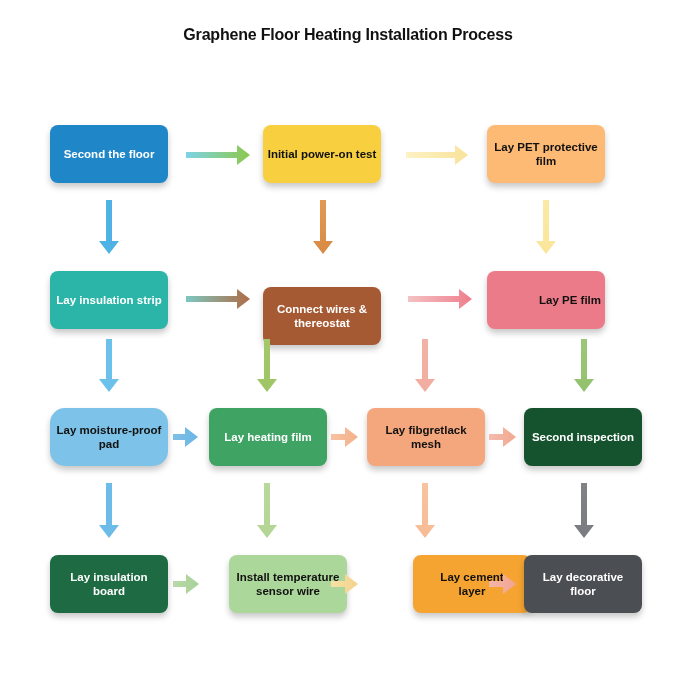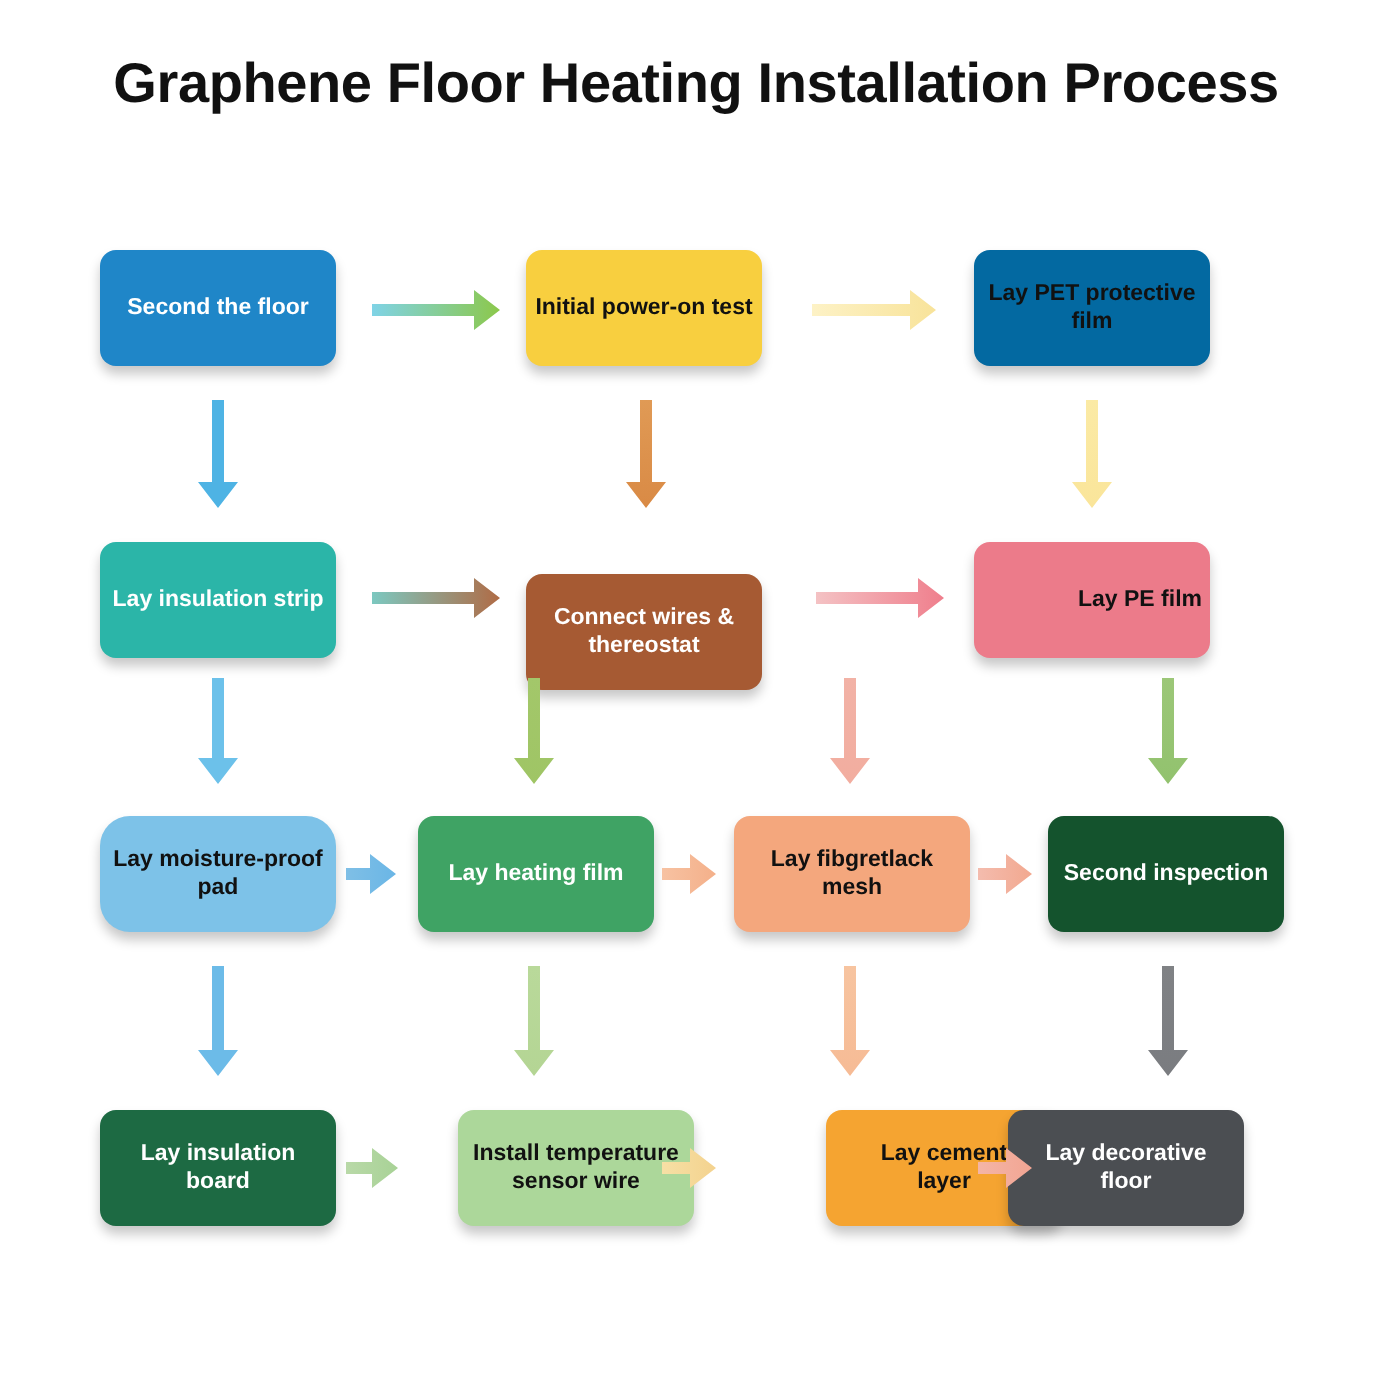--- a/index.html
+++ b/index.html
@@ -13,21 +13,21 @@
       position: relative;
       overflow: hidden;
       font-family: "Liberation Sans", sans-serif;
     }
     .title {
       position: absolute;
       left: 0;
       top: 26px;
       width: 696px;
       text-align: center;
-      font-size: 28px;
+      font-size: 16px;
       font-weight: bold;
       color: #111111;
       letter-spacing: -0.2px;
     }
     .box {
       position: absolute;
       width: 118px;
       height: 58px;
       border-radius: 8px;
       display: flex;
@@ -52,21 +52,21 @@
 <body>
 
 <div class="title">Graphene Floor Heating Installation Process</div>
 
 <div class="box" style="left: 50px; top: 125px; background: rgb(31, 134, 200); color: rgb(255, 255, 255);">
     <span>Second the floor</span>
   </div>
 <div class="box" style="left: 263px; top: 125px; background: rgb(248, 207, 63); color: rgb(17, 17, 17);">
     <span>Initial power-on test</span>
   </div>
-<div class="box" style="left: 487px; top: 125px; background: #0369a1; color: rgb(17, 17, 17); align-items: center;">
+<div class="box" style="left: 487px; top: 125px; background: #fdba74; color: rgb(17, 17, 17); align-items: center;">
     <span>Lay PET protective film</span>
   </div>
 <div class="box" style="left: 50px; top: 271px; background: rgb(43, 181, 168); color: rgb(255, 255, 255);">
     <span>Lay insulation strip</span>
   </div>
 <div class="box" style="left: 263px; top: 287px; background: rgb(166, 90, 51); color: rgb(255, 255, 255);">
     <span style="padding:0 8px">Connect wires &amp; thereostat</span>
   </div>
 <div class="box" style="left: 487px; top: 271px; background: rgb(236, 123, 138); color: rgb(17, 17, 17); justify-content: flex-end;">
     <span>Lay PE film</span>
@@ -85,21 +85,21 @@
   </div>
 <div class="box" style="left: 50px; top: 555px; background: rgb(29, 106, 67); color: rgb(255, 255, 255);">
     <span style="padding:0 14px">Lay insulation board</span>
   </div>
 <div class="box" style="left: 209px; top: 555px; background: rgb(172, 215, 154); color: rgb(17, 17, 17); margin-left: 20px;">
     <span>Install temperature sensor wire</span>
   </div>
 <div class="box" style="left: 367px; top: 555px; background: rgb(245, 164, 49); color: rgb(17, 17, 17); margin-left: 46px;">
     <span style="padding:0 18px">Lay cement layer</span>
   </div>
-<div class="box" style="left: 504px; top: 555px; background: rgb(75, 78, 82); color: rgb(255, 255, 255);">
+<div class="box" style="left: 524px; top: 555px; background: rgb(75, 78, 82); color: rgb(255, 255, 255);">
     <span style="padding:0 14px">Lay decorative floor</span>
   </div>
 
 <svg id="arrow-layer" class="arrow" width="696" height="696" style="left:0;top:0;pointer-events:none;">
   <defs id="arrow-defs">
       <linearGradient id="ag0" x1="0" y1="0" x2="1" y2="0">
         <stop offset="0" stop-color="#7fd3e6"></stop>
         <stop offset="1" stop-color="#8cc84b"></stop>
       </linearGradient>
       <linearGradient id="ag1" x1="0" y1="0" x2="1" y2="0">

